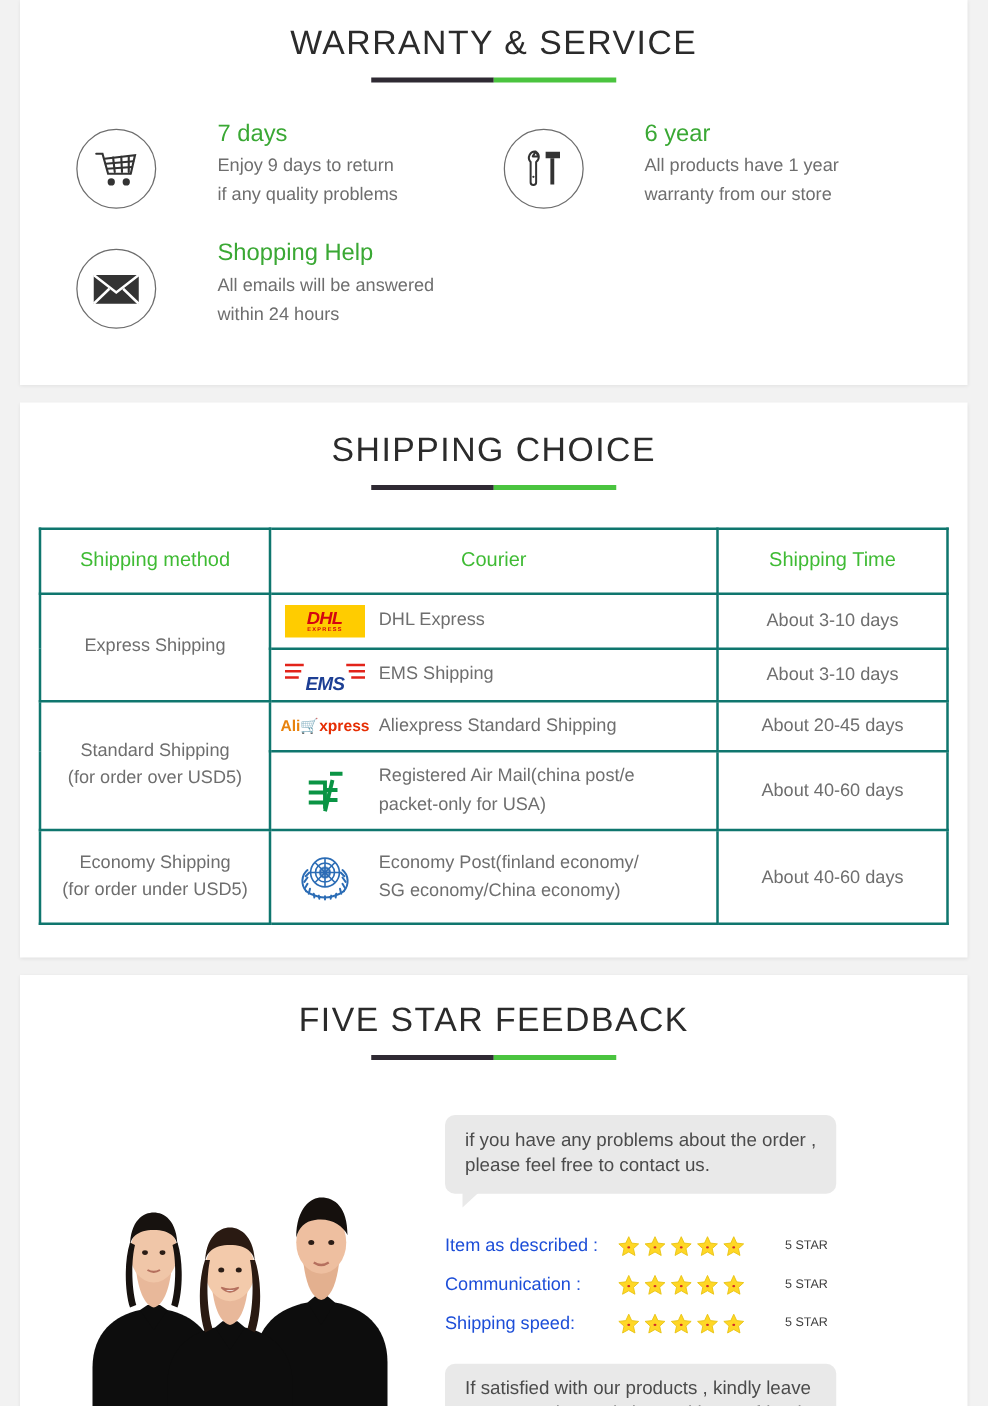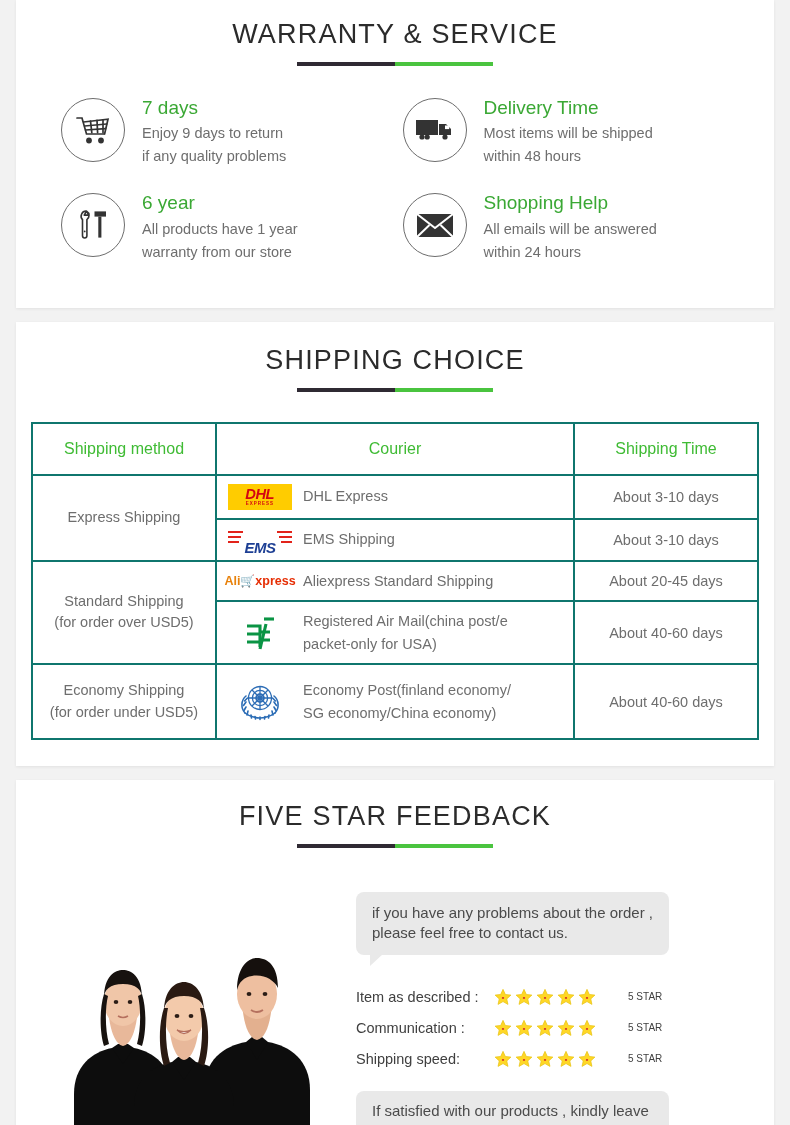--- a/index.html
+++ b/index.html
@@ -47,21 +47,21 @@
   .sec-rule .green { flex: 1; background: #4ac43f; }
 
   
   #warranty-card { padding: 20px 0 30px 0; height: 308px; }
   .warranty-grid {
     display: grid;
     grid-template-columns: 1fr 1fr;
     row-gap: 22px;
     padding: 28px 30px 0 45px;
   }
-  .feature { display: flex; align-items: flex-start; }
+  .feature { display: flex; align-items: flex-end; gap: 32px; }
   .feat-icon {
     width: 64px; height: 64px;
     border: 1.5px solid #6d6d6d;
     border-radius: 50%;
     flex: 0 0 64px;
     display: flex; align-items: center; justify-content: center;
     margin-top: 4px;
   }
   .feat-text { padding-left: 17px; padding-top: 2px; }
   .feat-title {
@@ -194,21 +194,21 @@
     border-left: 13px solid #e9e9e9;
     border-bottom: 12px solid transparent;
   }
   .ratings { margin-top: 26px; }
   .rating-row {
     display: flex; align-items: center;
     height: 31px;
   }
   .rating-label {
     width: 138px; flex: 0 0 138px;
-    color: #404040; font-size: 14.5px;
+    color: #1d4ed8; font-size: 14.5px;
   }
   .stars { width: 112px; flex: 0 0 112px; display: flex; gap: 3px; }
   .star { width: 18px; height: 18px; display: block; }
   .rating-value { color: #404040; font-size: 10px; padding-left: 22px; }
   .bottom-note {
     background: #e9e9e9;
     border-radius: 8px;
     padding: 10px 16px 11px 16px;
     color: #4b4b4b;
     font-size: 15px;
@@ -250,37 +250,20 @@
             <circle cx="26" cy="25.5" r="2.9" fill="#333"></circle>
           </svg>
         </div>
         <div class="feat-text">
           <div class="feat-title">7 days</div>
           <div class="feat-desc">Enjoy 9 days to return
 if any quality problems</div>
         </div>
       </div>
 
-      <div class="feature">
-        <div class="feat-icon">
-          <svg width="40" height="27" viewBox="0 0 40 27">
-            <rect x="1" y="4" width="22" height="15" fill="#333"></rect>
-            <path d="M24 8 h7 l5 5 v6 h-12 z" fill="#333"></path>
-            <rect x="30" y="9.5" width="4.2" height="3.6" fill="#fff"></rect>
-            <circle cx="7" cy="21" r="2.6" fill="#333"></circle>
-            <circle cx="12.2" cy="21" r="2.6" fill="#333"></circle>
-            <circle cx="30" cy="21" r="2.6" fill="#333"></circle>
-          </svg>
-        </div>
-        <div class="feat-text">
-          <div class="feat-title">Delivery Time</div>
-          <div class="feat-desc">Most items will be shipped
-within 48 hours</div>
-        </div>
-      </div>
 
       <div class="feature">
         <div class="feat-icon">
           <svg width="34" height="34" viewBox="0 0 34 34">
             <g fill="none" stroke="#333" stroke-width="1.6" stroke-linejoin="round">
               <path d="M10.6 3.2 a5 5 0 0 0 -4.1 8.4 L6.5 27.8 a2.2 2.2 0 0 0 4.4 0 L10.9 11.6 A5 5 0 0 0 10.6 3.2 L8.2 7.1 L12.7 7.1 Z"></path>
             </g>
             <circle cx="8.7" cy="23.4" r="0.9" fill="#333"></circle>
             <rect x="18.5" y="3.4" width="11.5" height="5.2" fill="#333"></rect>
             <rect x="22.3" y="8.6" width="3.1" height="21" fill="#333"></rect>

